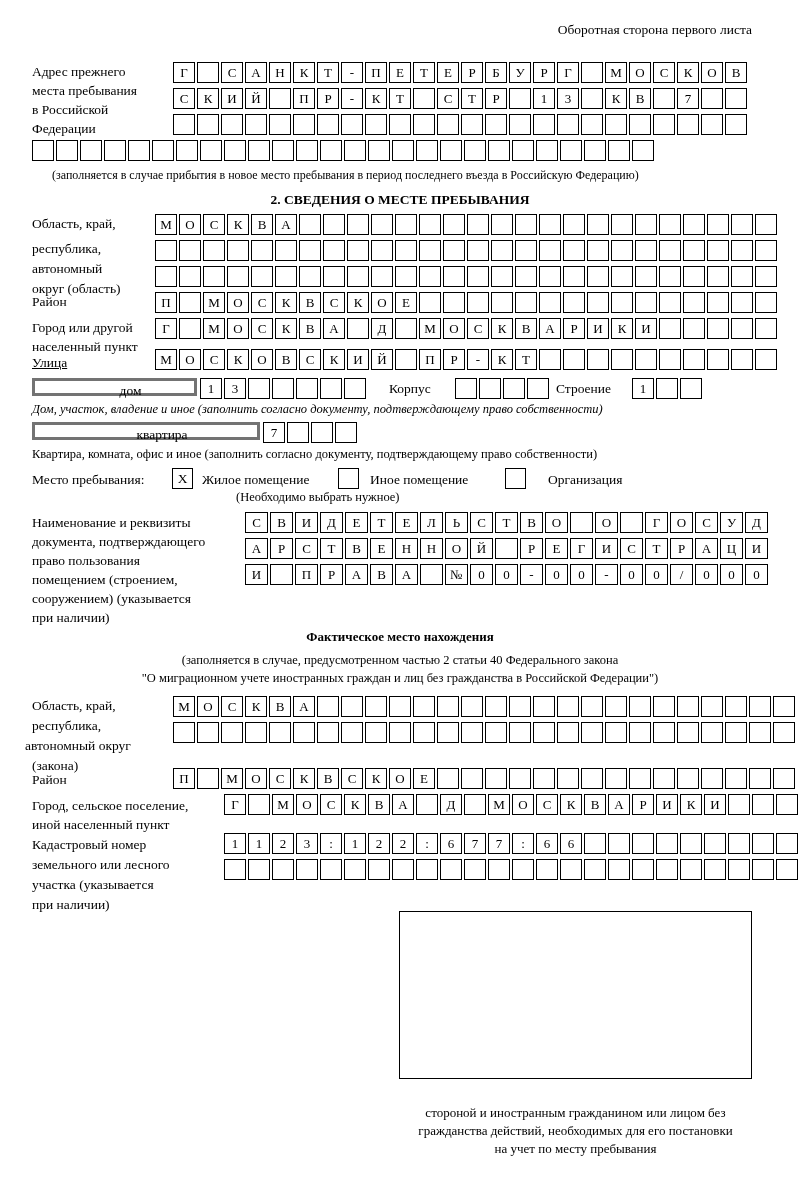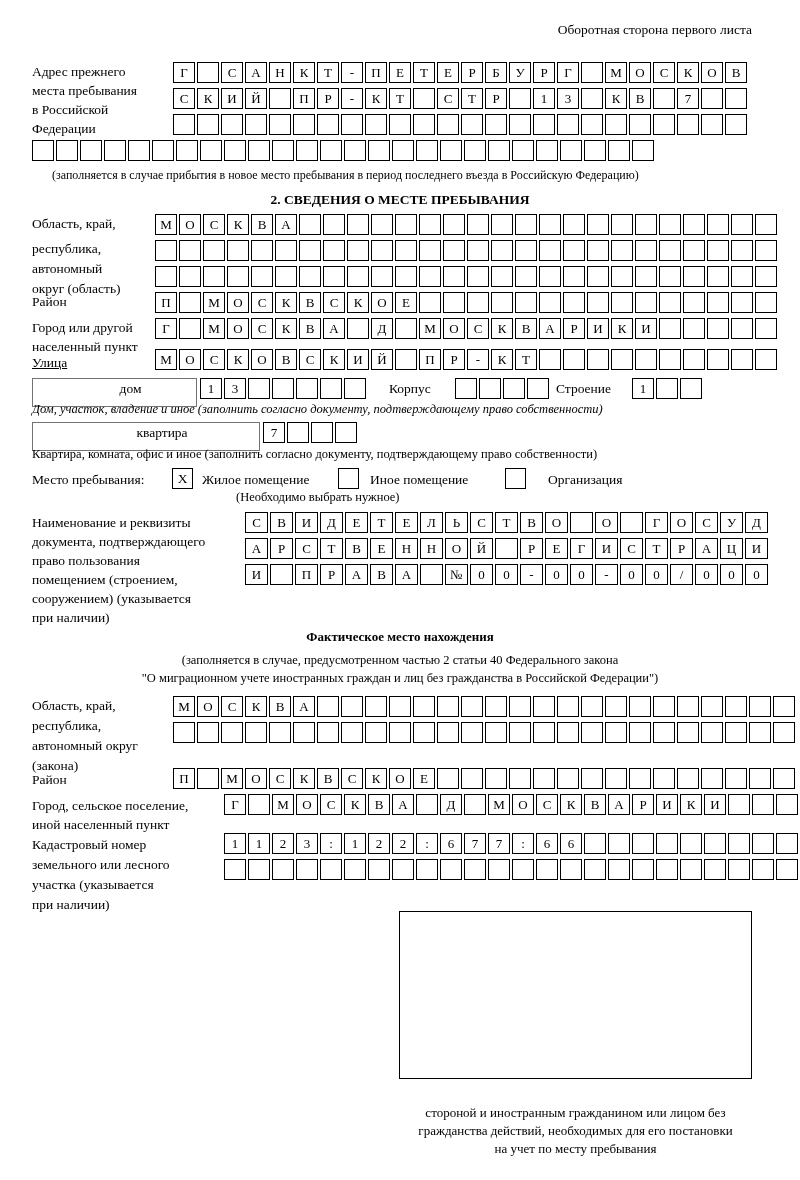--- a/index.html
+++ b/index.html
@@ -52,23 +52,23 @@
     font-family: "Liberation Serif", serif;
     overflow: hidden;
   }
   .cell.blank { }
   .bold { font-weight: bold; }
   .small { font-size: 12.5px; }
   .tiny { font-size: 12px; }
 
   .boxline {
     position: absolute;
-    border: 1px solid #737373;
+    border: 3px solid #737373;
     box-sizing: border-box;
-    height: 29px;
+    height: 18px;
     font-size: 13.5px;
     line-height: 19px;
     text-align: center;
     padding-left: 32px;
   }
   .bigbox {
     position: absolute;
     border: 1px solid #000;
     box-sizing: border-box;
   }
@@ -514,21 +514,21 @@
       <div class="cell" style="width: 23px;">0</div>
       <div class="cell" style="width: 23px;">0</div>
     </div>
 
   <div class="abs bold" style="left:0; top:629px; width:800px; text-align:center; font-size:13px;">Фактическое место нахождения</div>
   <div class="abs small" style="left:0; top:653px; width:800px; text-align:center;">(заполняется в случае, предусмотренном частью 2 статьи 40 Федерального закона</div>
   <div class="abs small" style="left:0; top:671px; width:800px; text-align:center;">"О миграционном учете иностранных граждан и лиц без гражданства в Российской Федерации")</div>
 
   <div class="abs lbl" style="left:32px; top:696px;">Область, край,</div>
   <div class="abs lbl" style="left:32px; top:716px;">республика,</div>
-  <div class="abs lbl" style="left:32px; top:736px;">автономный округ</div>
+  <div class="abs lbl" style="left:25px; top:736px;">автономный округ</div>
   <div class="abs lbl" style="left:32px; top:756px;">(закона)</div>
 
   <div class="cells" id="al-region-0" style="left:173px; top:696px;">
       <div class="cell">М</div>
       <div class="cell">О</div>
       <div class="cell">С</div>
       <div class="cell">К</div>
       <div class="cell">В</div>
       <div class="cell">А</div>
       <div class="cell blank"></div>

